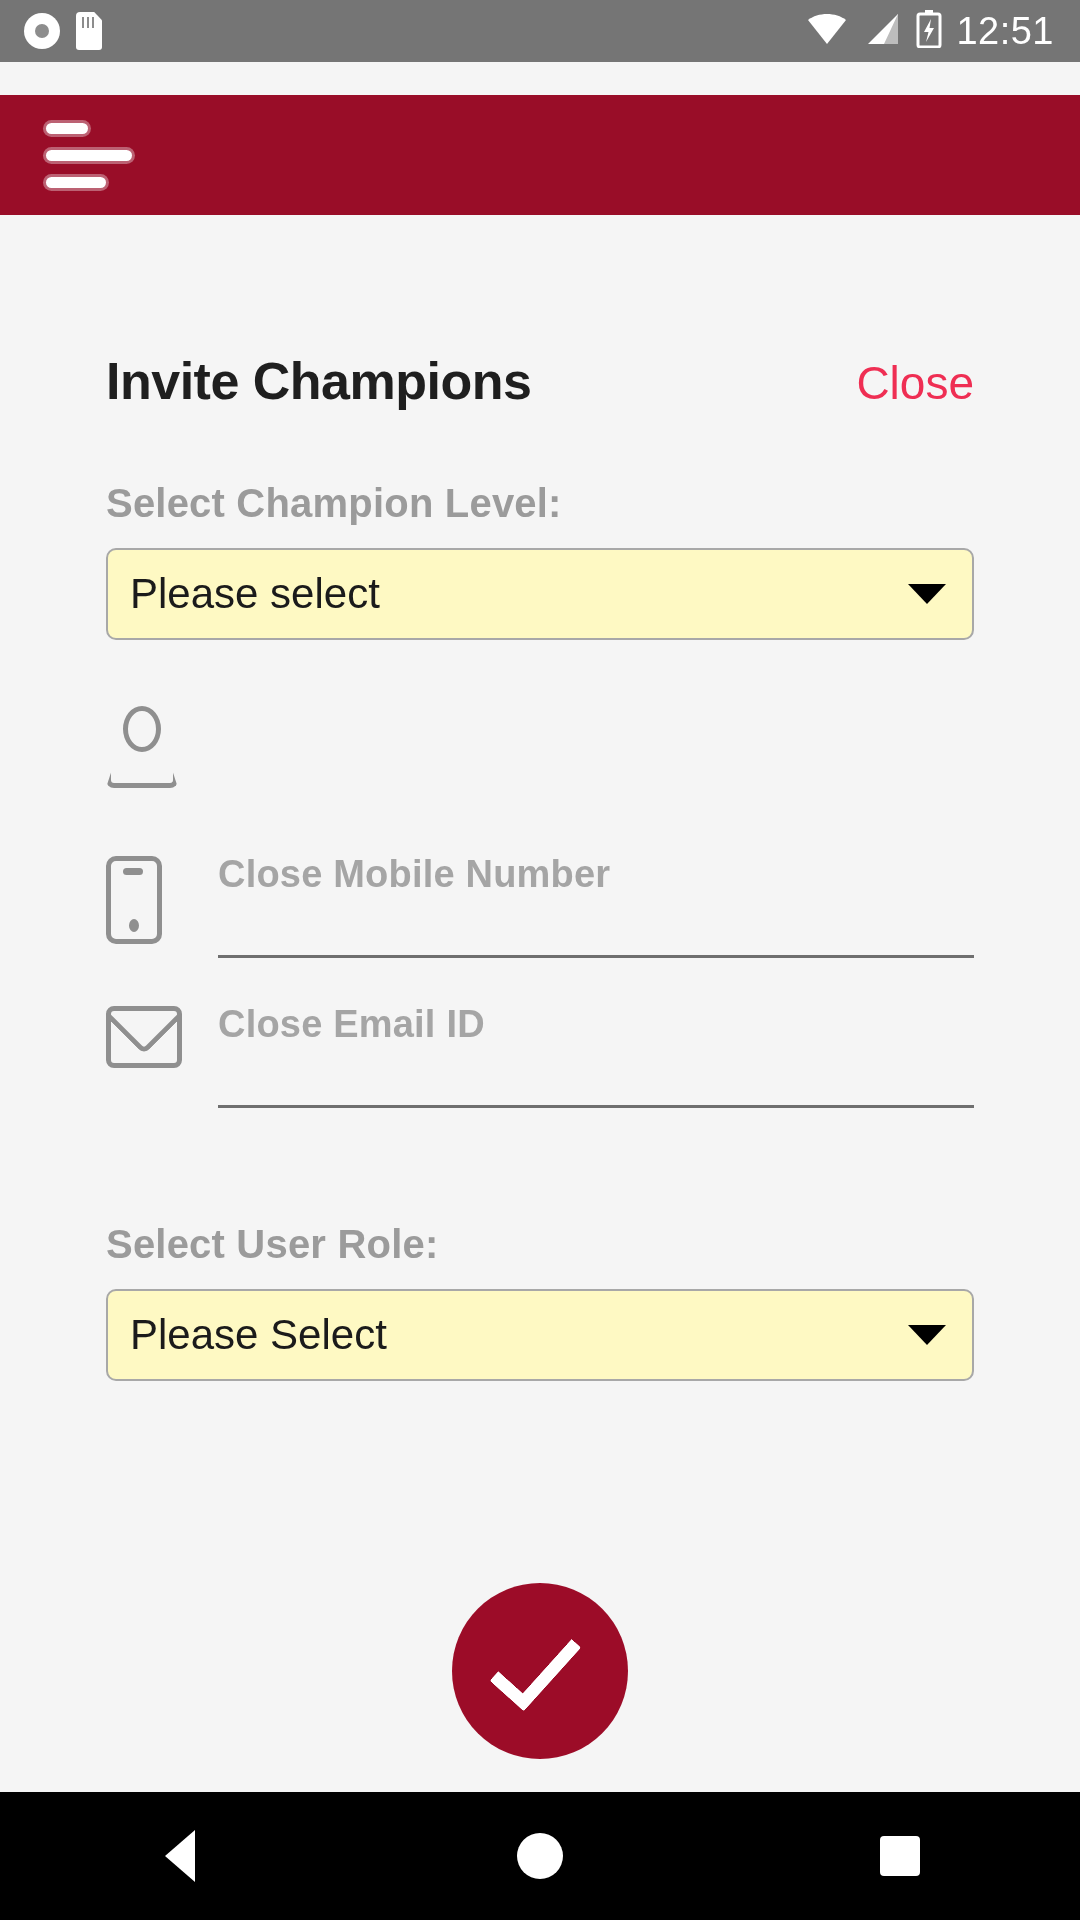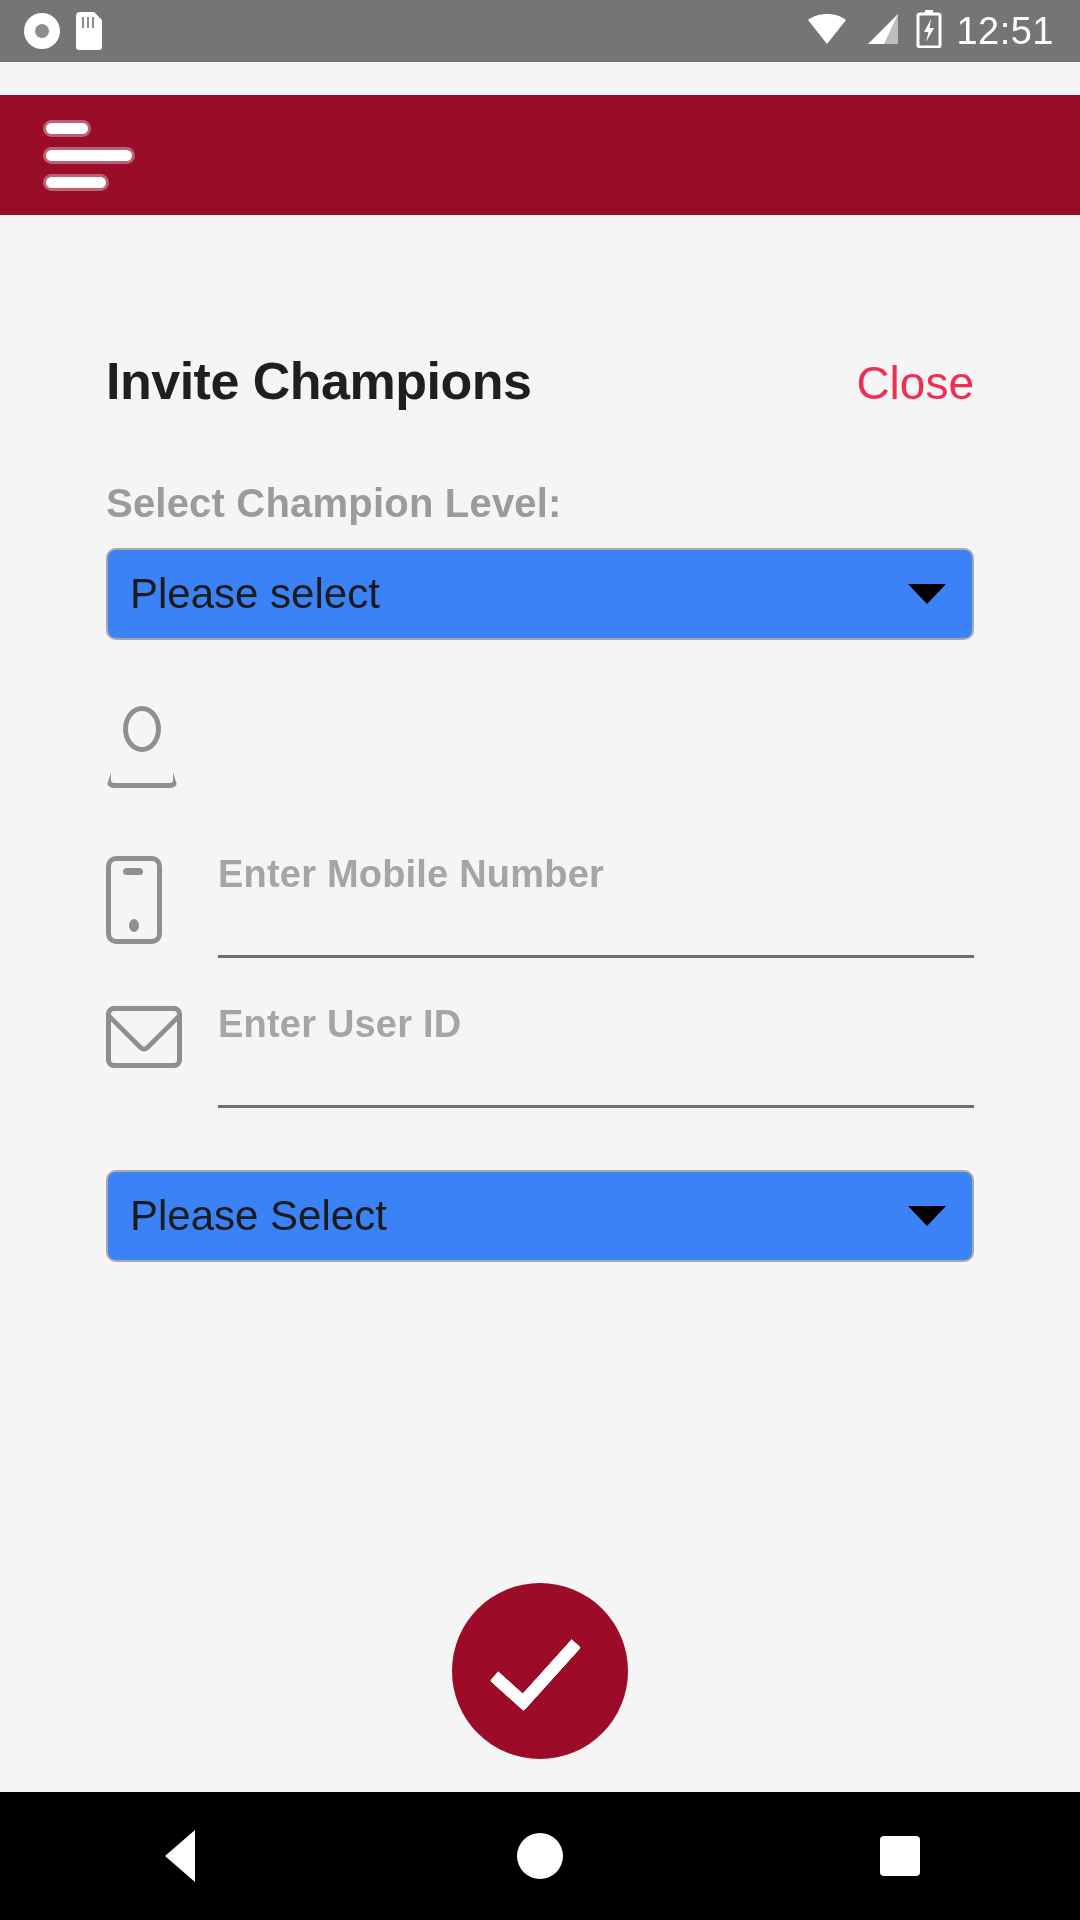--- a/index.html
+++ b/index.html
@@ -149,21 +149,21 @@
     font-size: 40px;
     font-weight: bold;
     color: #9b9b9b;
     margin-top: 74px;
     letter-spacing: 0.2px;
   }
 
   .select-box {
     margin-top: 22px;
     height: 92px;
-    background: #3b82f6;
+    background: #fef9c3;
     border: 2px solid #a8a8a8;
     border-radius: 10px;
     display: flex;
     align-items: center;
     padding: 0 26px 0 22px;
     box-sizing: border-box;
     cursor: pointer;
   }
   .select-value {
     font-size: 42px;
@@ -422,35 +422,36 @@
               <div class="body"></div>
             </div>
         </div>
       </div>
 
       <div class="input-row">
         <div class="input-icon">
           <div class="ico-phone"></div>
         </div>
         <div class="input-line">
-          <span class="input-placeholder">Enter Mobile Number</span>
+          <span class="input-placeholder">Close Mobile Number</span>
         </div>
       </div>
 
       <div class="input-row">
         <div class="input-icon">
           <div class="ico-mail"></div>
         </div>
         <div class="input-line">
-          <span class="input-placeholder">Enter User ID</span>
+          <span class="input-placeholder">Close Email ID</span>
         </div>
       </div>
 
     </div>
 
+    <div class="field-label">Select User Role:</div>
     <div class="select-box">
       <span class="select-value">Please Select</span>
       <span class="caret"></span>
     </div>
 
     <div class="fab-wrap">
       <div class="fab">
         <span class="check"></span>
       </div>
     </div>

